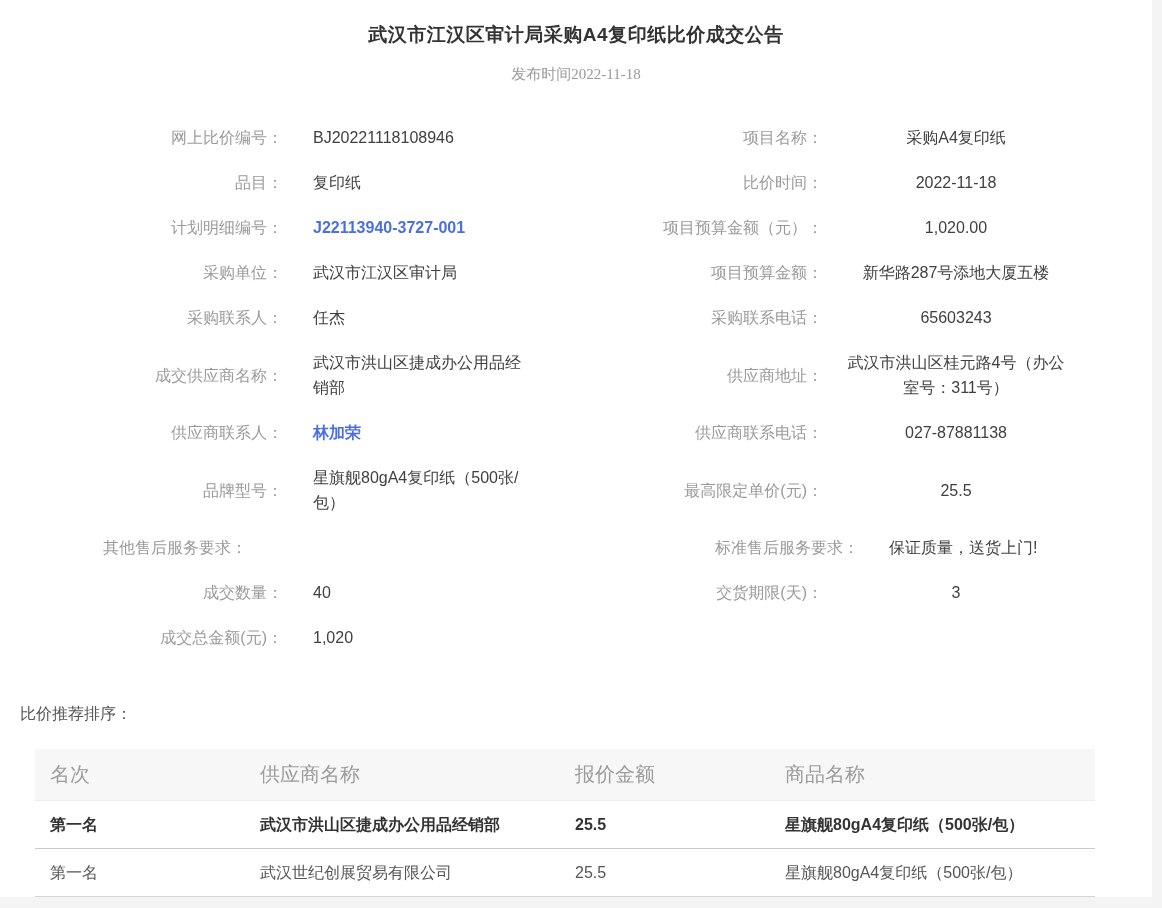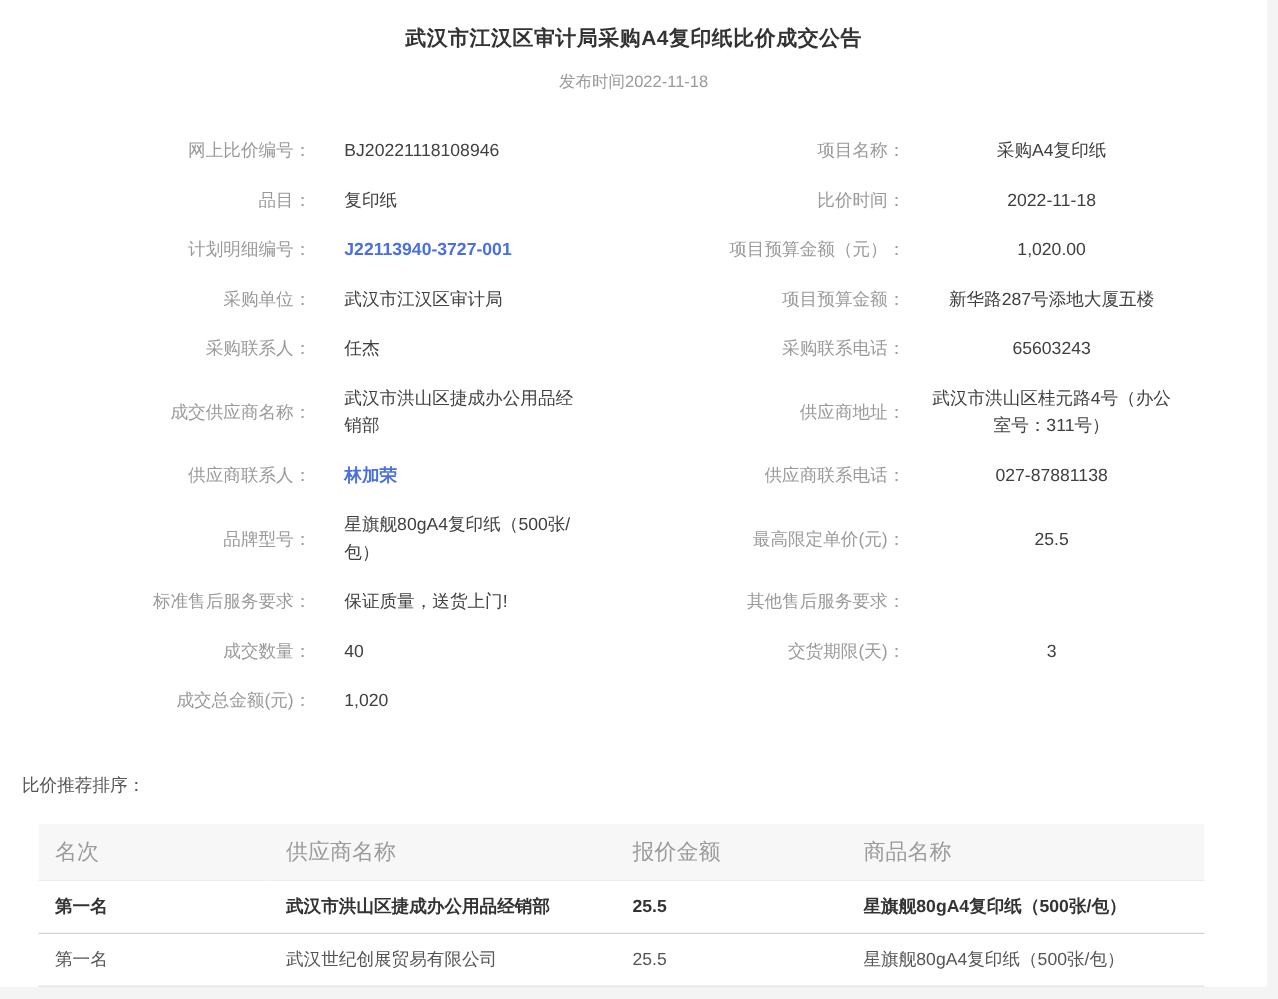--- a/index.html
+++ b/index.html
@@ -20,20 +20,21 @@
     font-size: 19px;
     font-weight: bold;
     color: #333333;
     letter-spacing: 0.5px;
   }
   .publish-time {
     margin-top: 17px;
     text-align: center;
     font-size: 15px;
     color: #9a9a9a;
+    font-family: Liberation Serif, serif;
   }
   .form { margin-top: 31px; width: 1152px; }
   .form-row { display: flex; align-items: stretch; }
   .cell {
     display: flex; align-items: center;
     padding: 10px 0;
   }
   .cell.left  { flex: 0 0 576px; padding-left: 93px; }
   .cell.right { flex: 1 1 auto;  padding-left: 57px; }
   .flabel {
@@ -176,27 +177,27 @@
         <div class="flabel">品牌型号：</div>
         <div class="fvalue">星旗舰80gA4复印纸（500张/包）</div>
       </div>
       <div class="cell right">
         <div class="flabel">最高限定单价(元)：</div>
         <div class="fvalue">25.5</div>
       </div>
     </div>
 
     <div class="form-row">
+      <div class="cell right">
+        <div class="flabel">其他售后服务要求：</div>
+        <div class="fvalue"></div>
+      </div>
       <div class="cell left">
         <div class="flabel">标准售后服务要求：</div>
         <div class="fvalue">保证质量，送货上门!</div>
-      </div>
-      <div class="cell right">
-        <div class="flabel">其他售后服务要求：</div>
-        <div class="fvalue"></div>
       </div>
     </div>
 
     <div class="form-row">
       <div class="cell left">
         <div class="flabel">成交数量：</div>
         <div class="fvalue">40</div>
       </div>
       <div class="cell right">
         <div class="flabel">交货期限(天)：</div>

